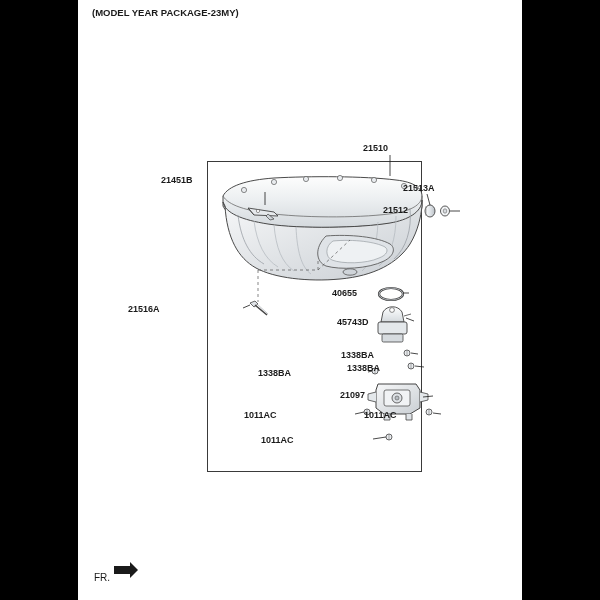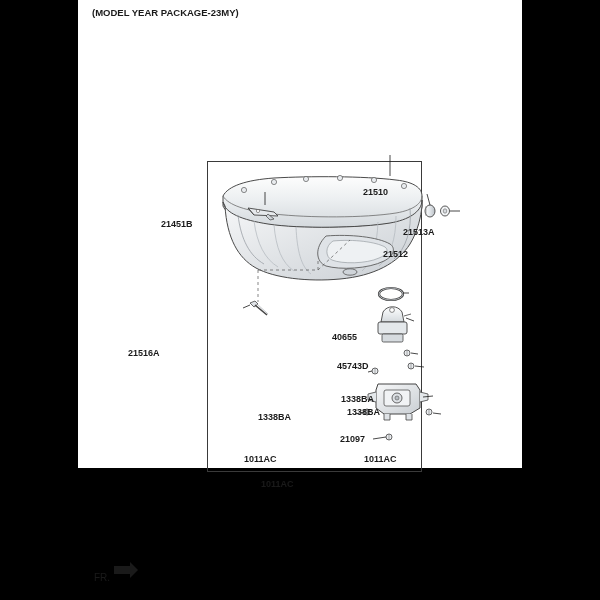--- a/index.html
+++ b/index.html
@@ -13,32 +13,31 @@
     height: 600px;
     background: #000000;
     overflow: hidden;
     font-family: "Liberation Sans", sans-serif;
   }
   #sheet {
     position: absolute;
     left: 78px;
     top: 0px;
     width: 444px;
-    height: 468px;
+    height: 600px;
     background: #ffffff;
   }
   .txt {
     position: absolute;
     font-family: "Liberation Sans", sans-serif;
     font-size: 9px;
     color: #1a1a1a;
     white-space: nowrap;
     font-weight: bold;
     letter-spacing: 0px;
-    margin-top: 44px;
   }
   .model-year {
     position: absolute;
     left: 14px;
     top: 7px;
     font-size: 9.5px;
     font-weight: bold;
     color: #1a1a1a;
     white-space: nowrap;
   }

